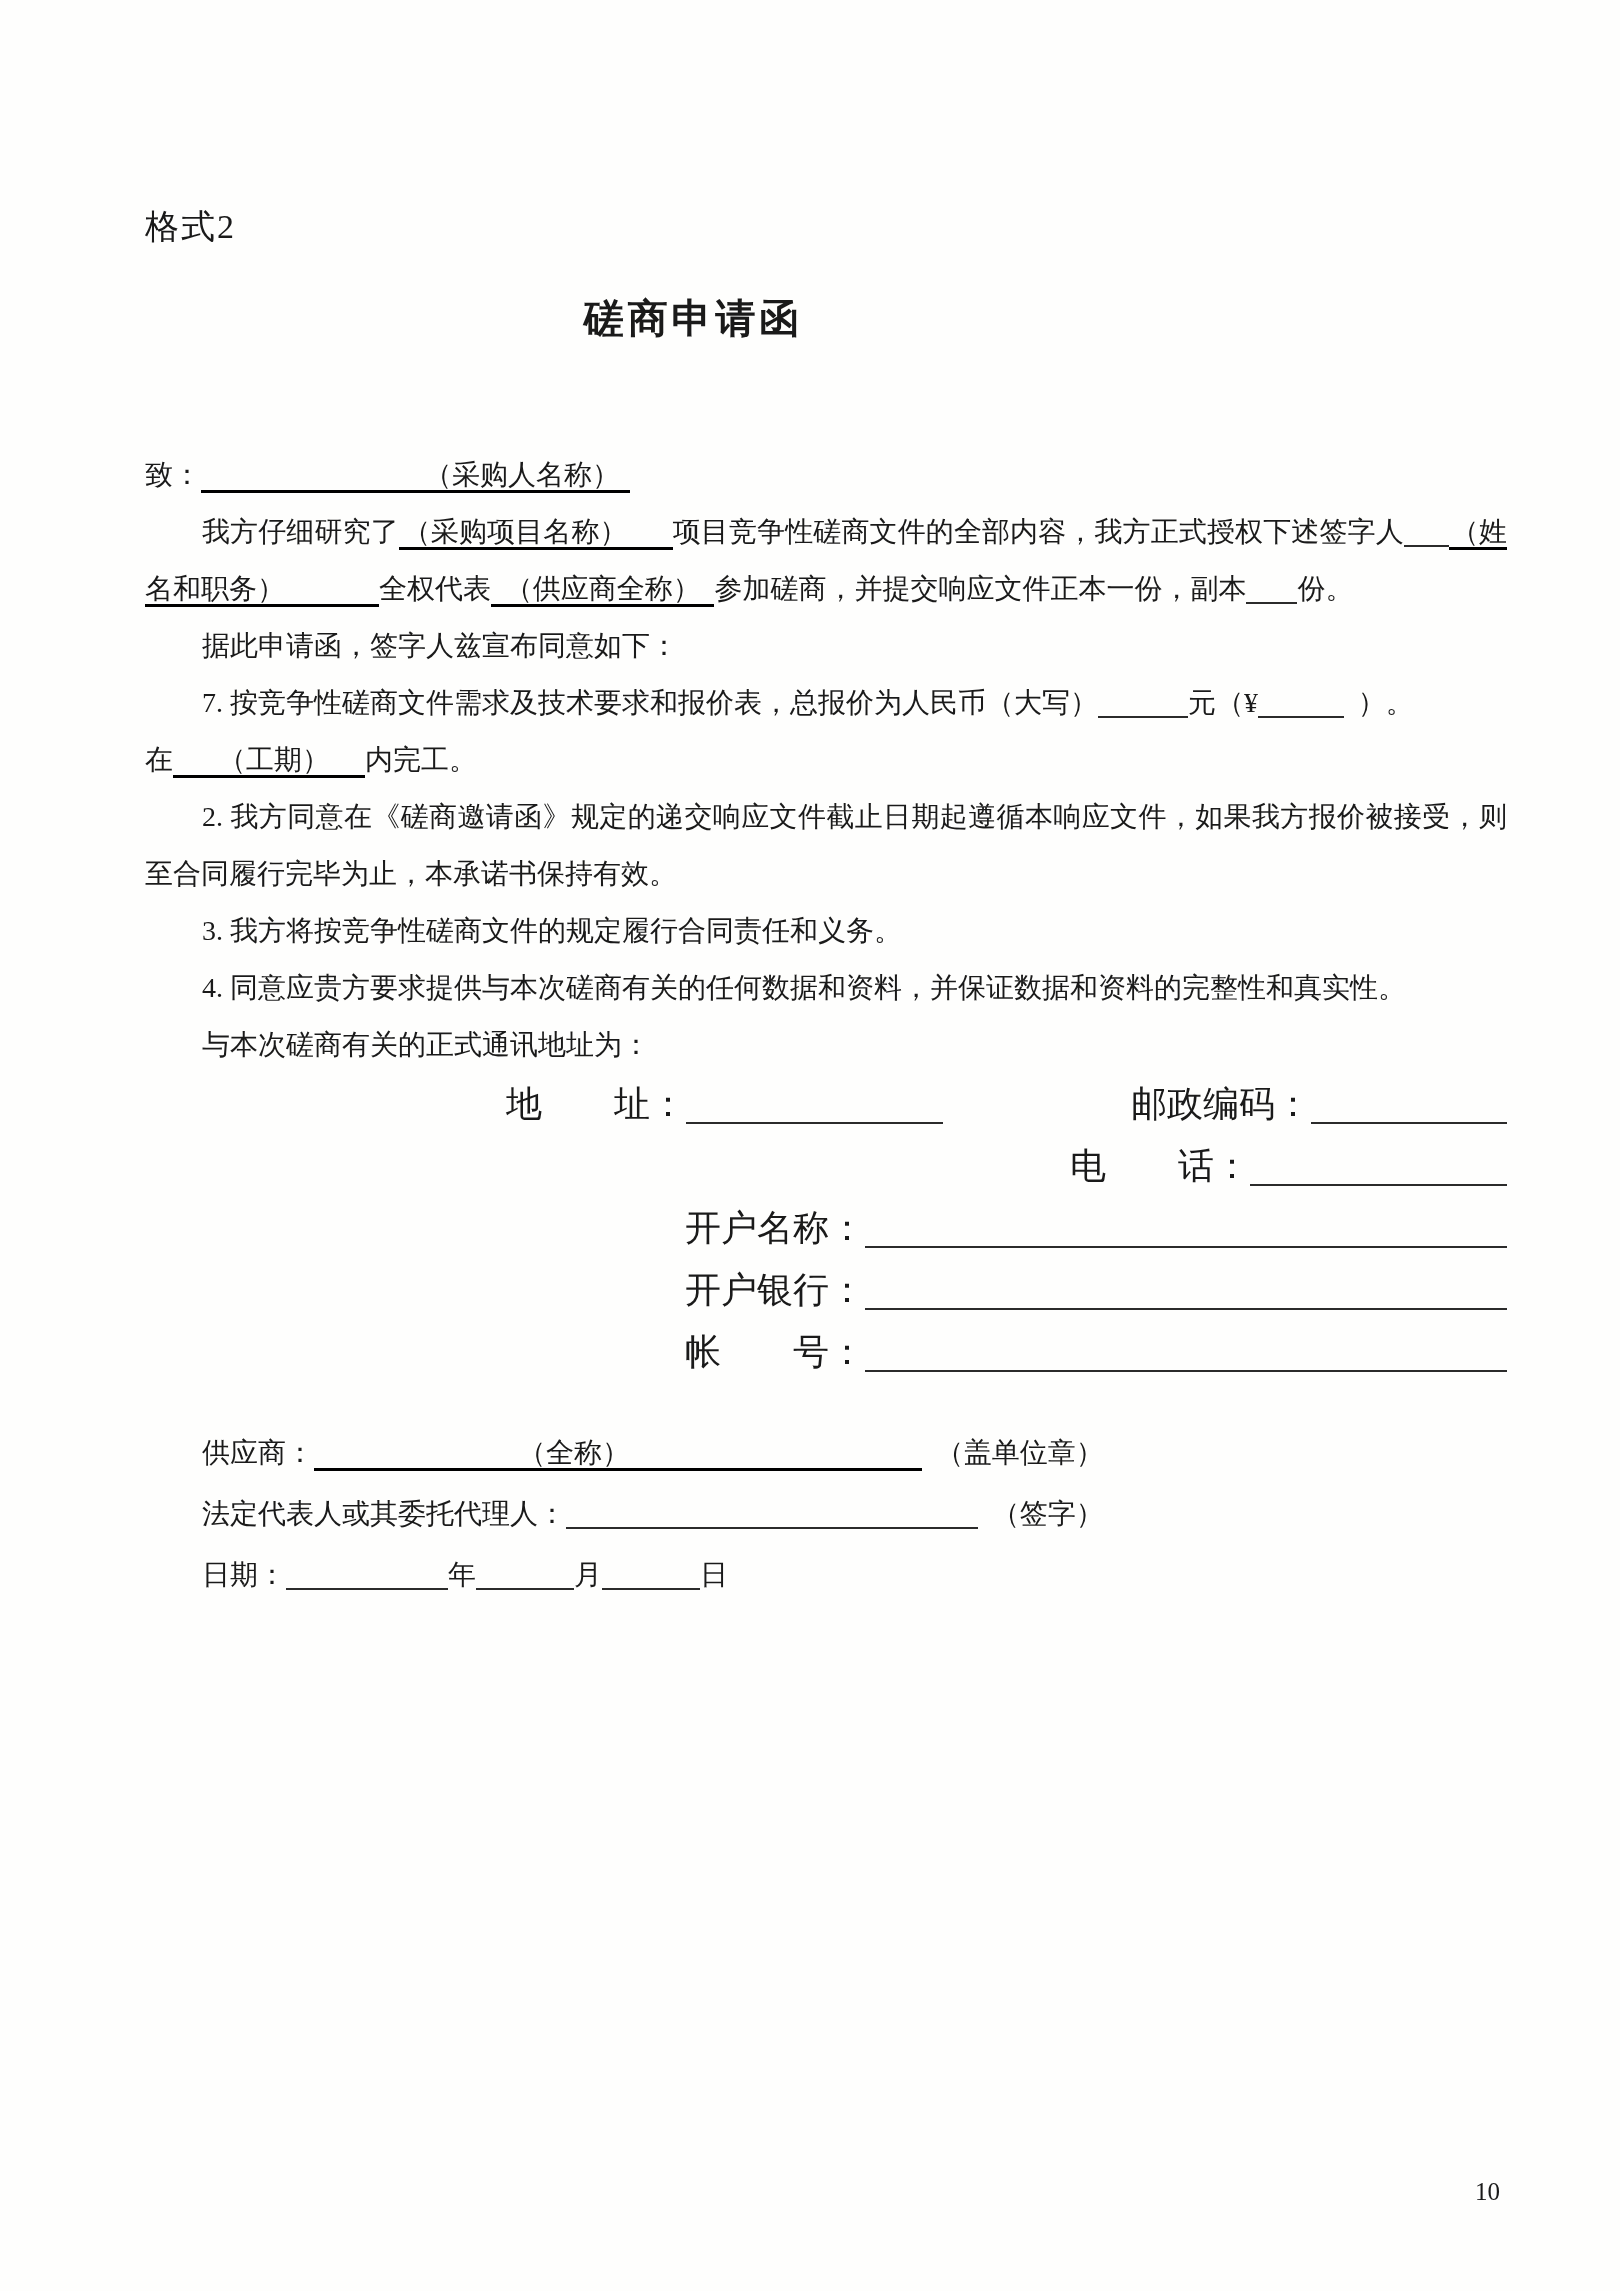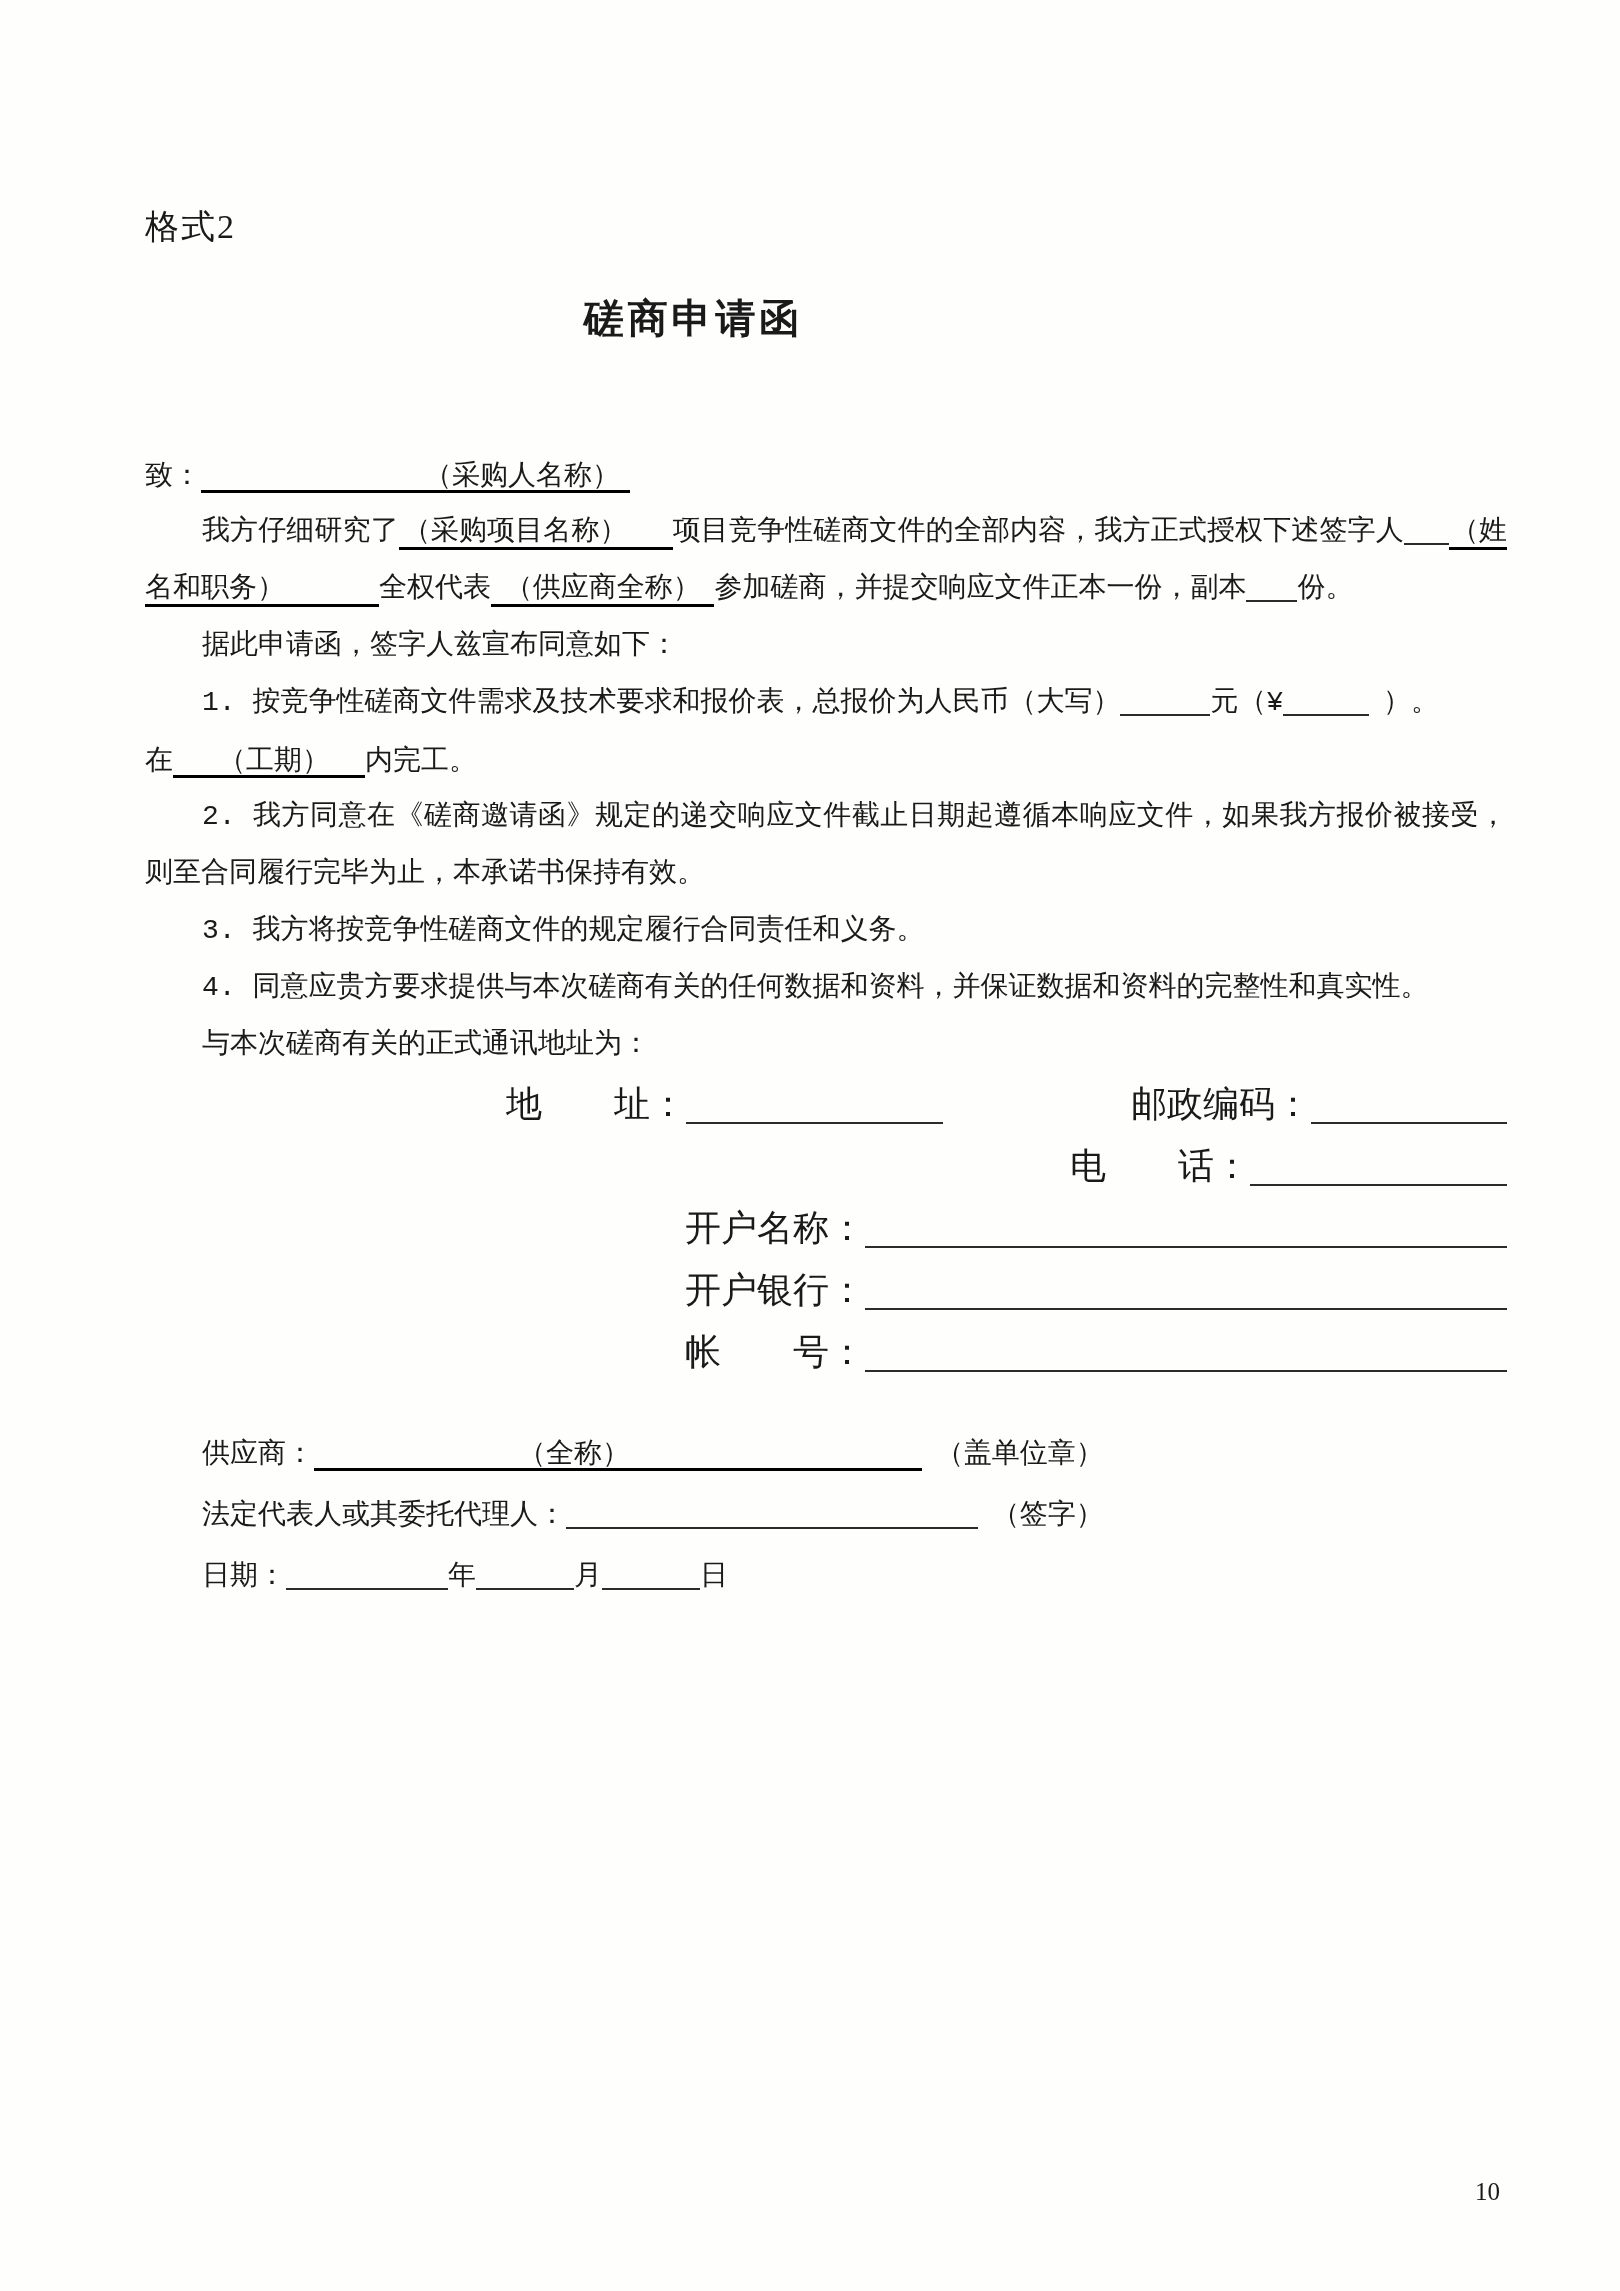--- a/index.html
+++ b/index.html
@@ -26,21 +26,21 @@
     font-size:40px; font-weight:700;
     letter-spacing:3.9px;
   }
 
   p { margin:0; }
   .para {
     font-size:28px;
     line-height:57px;
     text-align:justify;
   }
-  .indent { text-indent:57px;font-family:Liberation Mono, monospace; }
+  .indent { text-indent:57px; }
   .salutation { margin-top:100px; }
 
   
   .ublank { border-bottom:3px solid #000000; }
   .blank {
     display:inline-block;
     border-bottom:2px solid #2b2b2b;
     vertical-align:-0.22em;
     height:1em;
   }
@@ -95,21 +95,21 @@
     <div class="format-label">格式2</div>
 
     <div class="doc-title">磋商申请函</div>
 
     <p class="para salutation"><span>致：</span><span class="ublank pad-sal"><span>（采购人名称）</span></span></p>
 
     <p class="para indent"><span>我方仔细研究了</span><span class="ublank pad-proj"><span>（采购项目名称）</span></span><span>项目竞争性磋商文件的全部内容，我方正式授权下述签字人</span><span class="blank w-signer"></span><span class="ublank pad-name"><span>（姓名和职务）</span></span><span>全权代表</span><span class="ublank pad-supp"><span>（供应商全称）</span></span><span>参加磋商，并提交响应文件正本一份，副本</span><span class="blank w-copies"></span><span>份。</span></p>
 
     <p class="para indent">据此申请函，签字人兹宣布同意如下：</p>
 
-    <p class="para indent"><span>1. 按竞争性磋商文件需求及技术要求和报价表，总报价为人民币（大写）</span><span class="blank w-amount"></span><span>元（¥</span><span class="blank w-yuan"></span><span class="gap-sm"></span><span>）。</span></p>
+    <p class="para indent"><span>7. 按竞争性磋商文件需求及技术要求和报价表，总报价为人民币（大写）</span><span class="blank w-amount"></span><span>元（¥</span><span class="blank w-yuan"></span><span class="gap-sm"></span><span>）。</span></p>
 
     <p class="para"><span>在</span><span class="ublank pad-dur"><span>（工期）</span></span><span>内完工。</span></p>
 
     <p class="para indent">2. 我方同意在《磋商邀请函》规定的递交响应文件截止日期起遵循本响应文件，如果我方报价被接受，则至合同履行完毕为止，本承诺书保持有效。</p>
 
     <p class="para indent">3. 我方将按竞争性磋商文件的规定履行合同责任和义务。</p>
 
     <p class="para indent">4. 同意应贵方要求提供与本次磋商有关的任何数据和资料，并保证数据和资料的完整性和真实性。</p>
 
 

